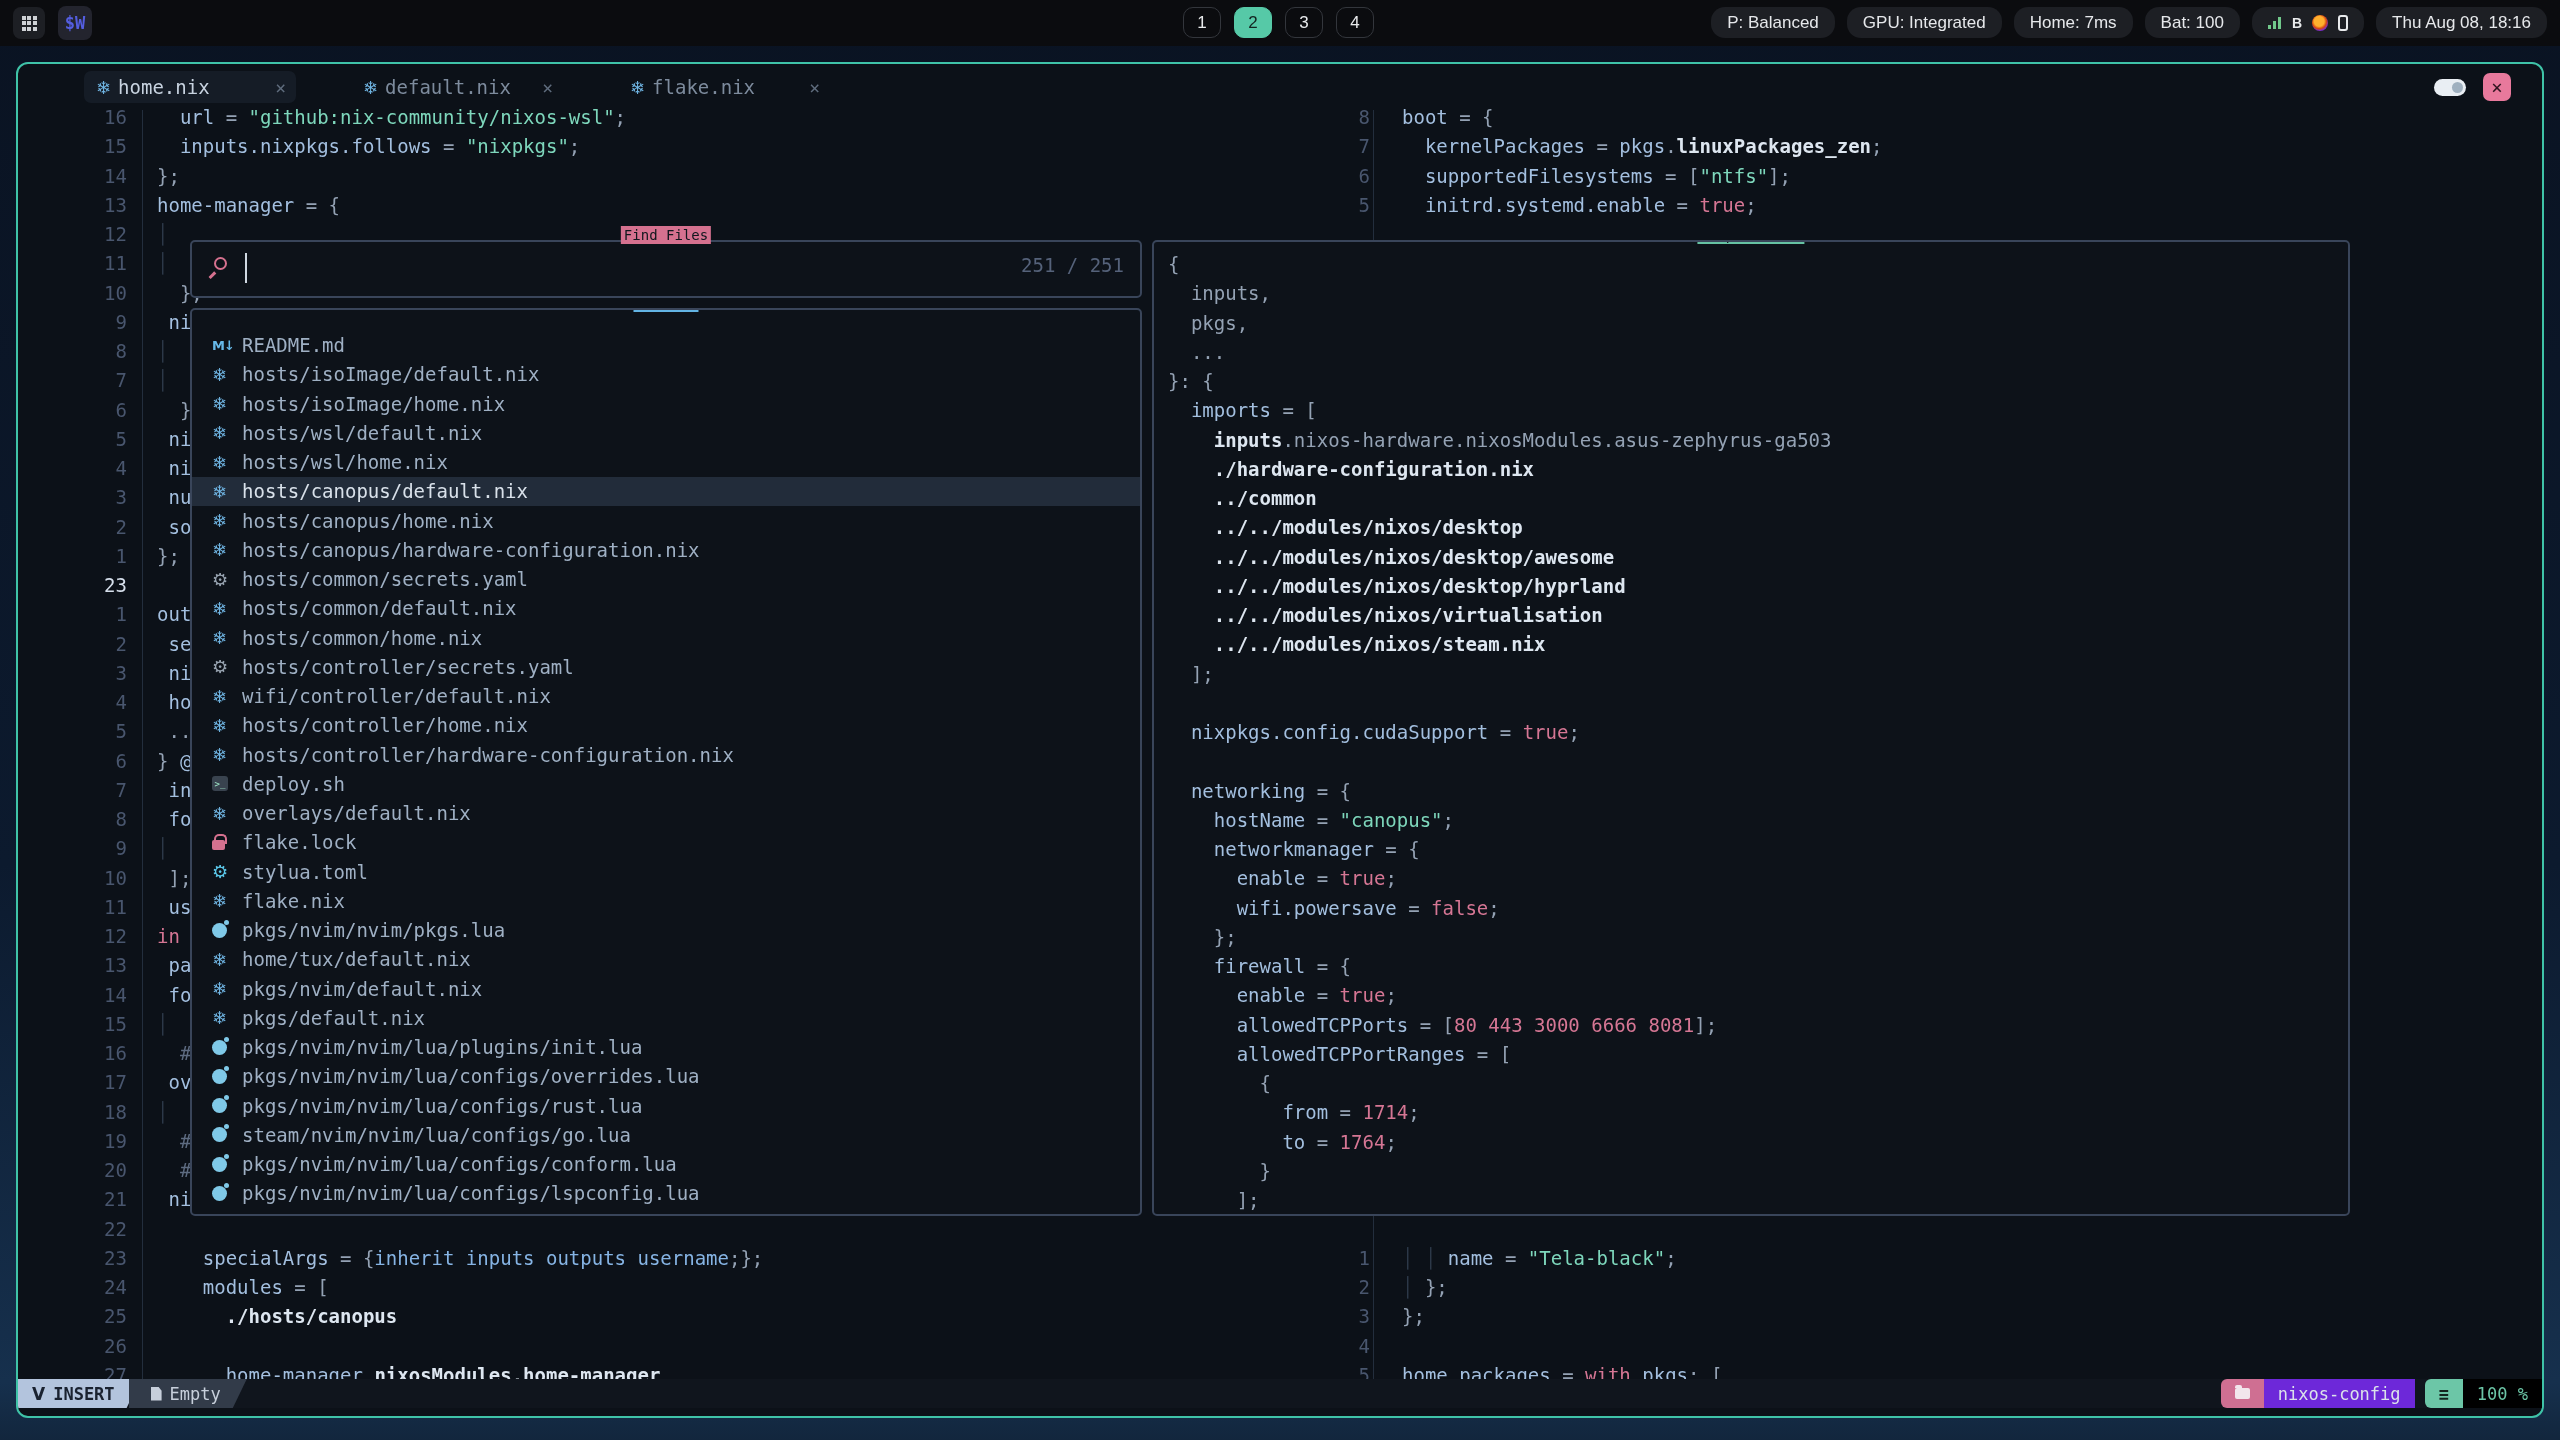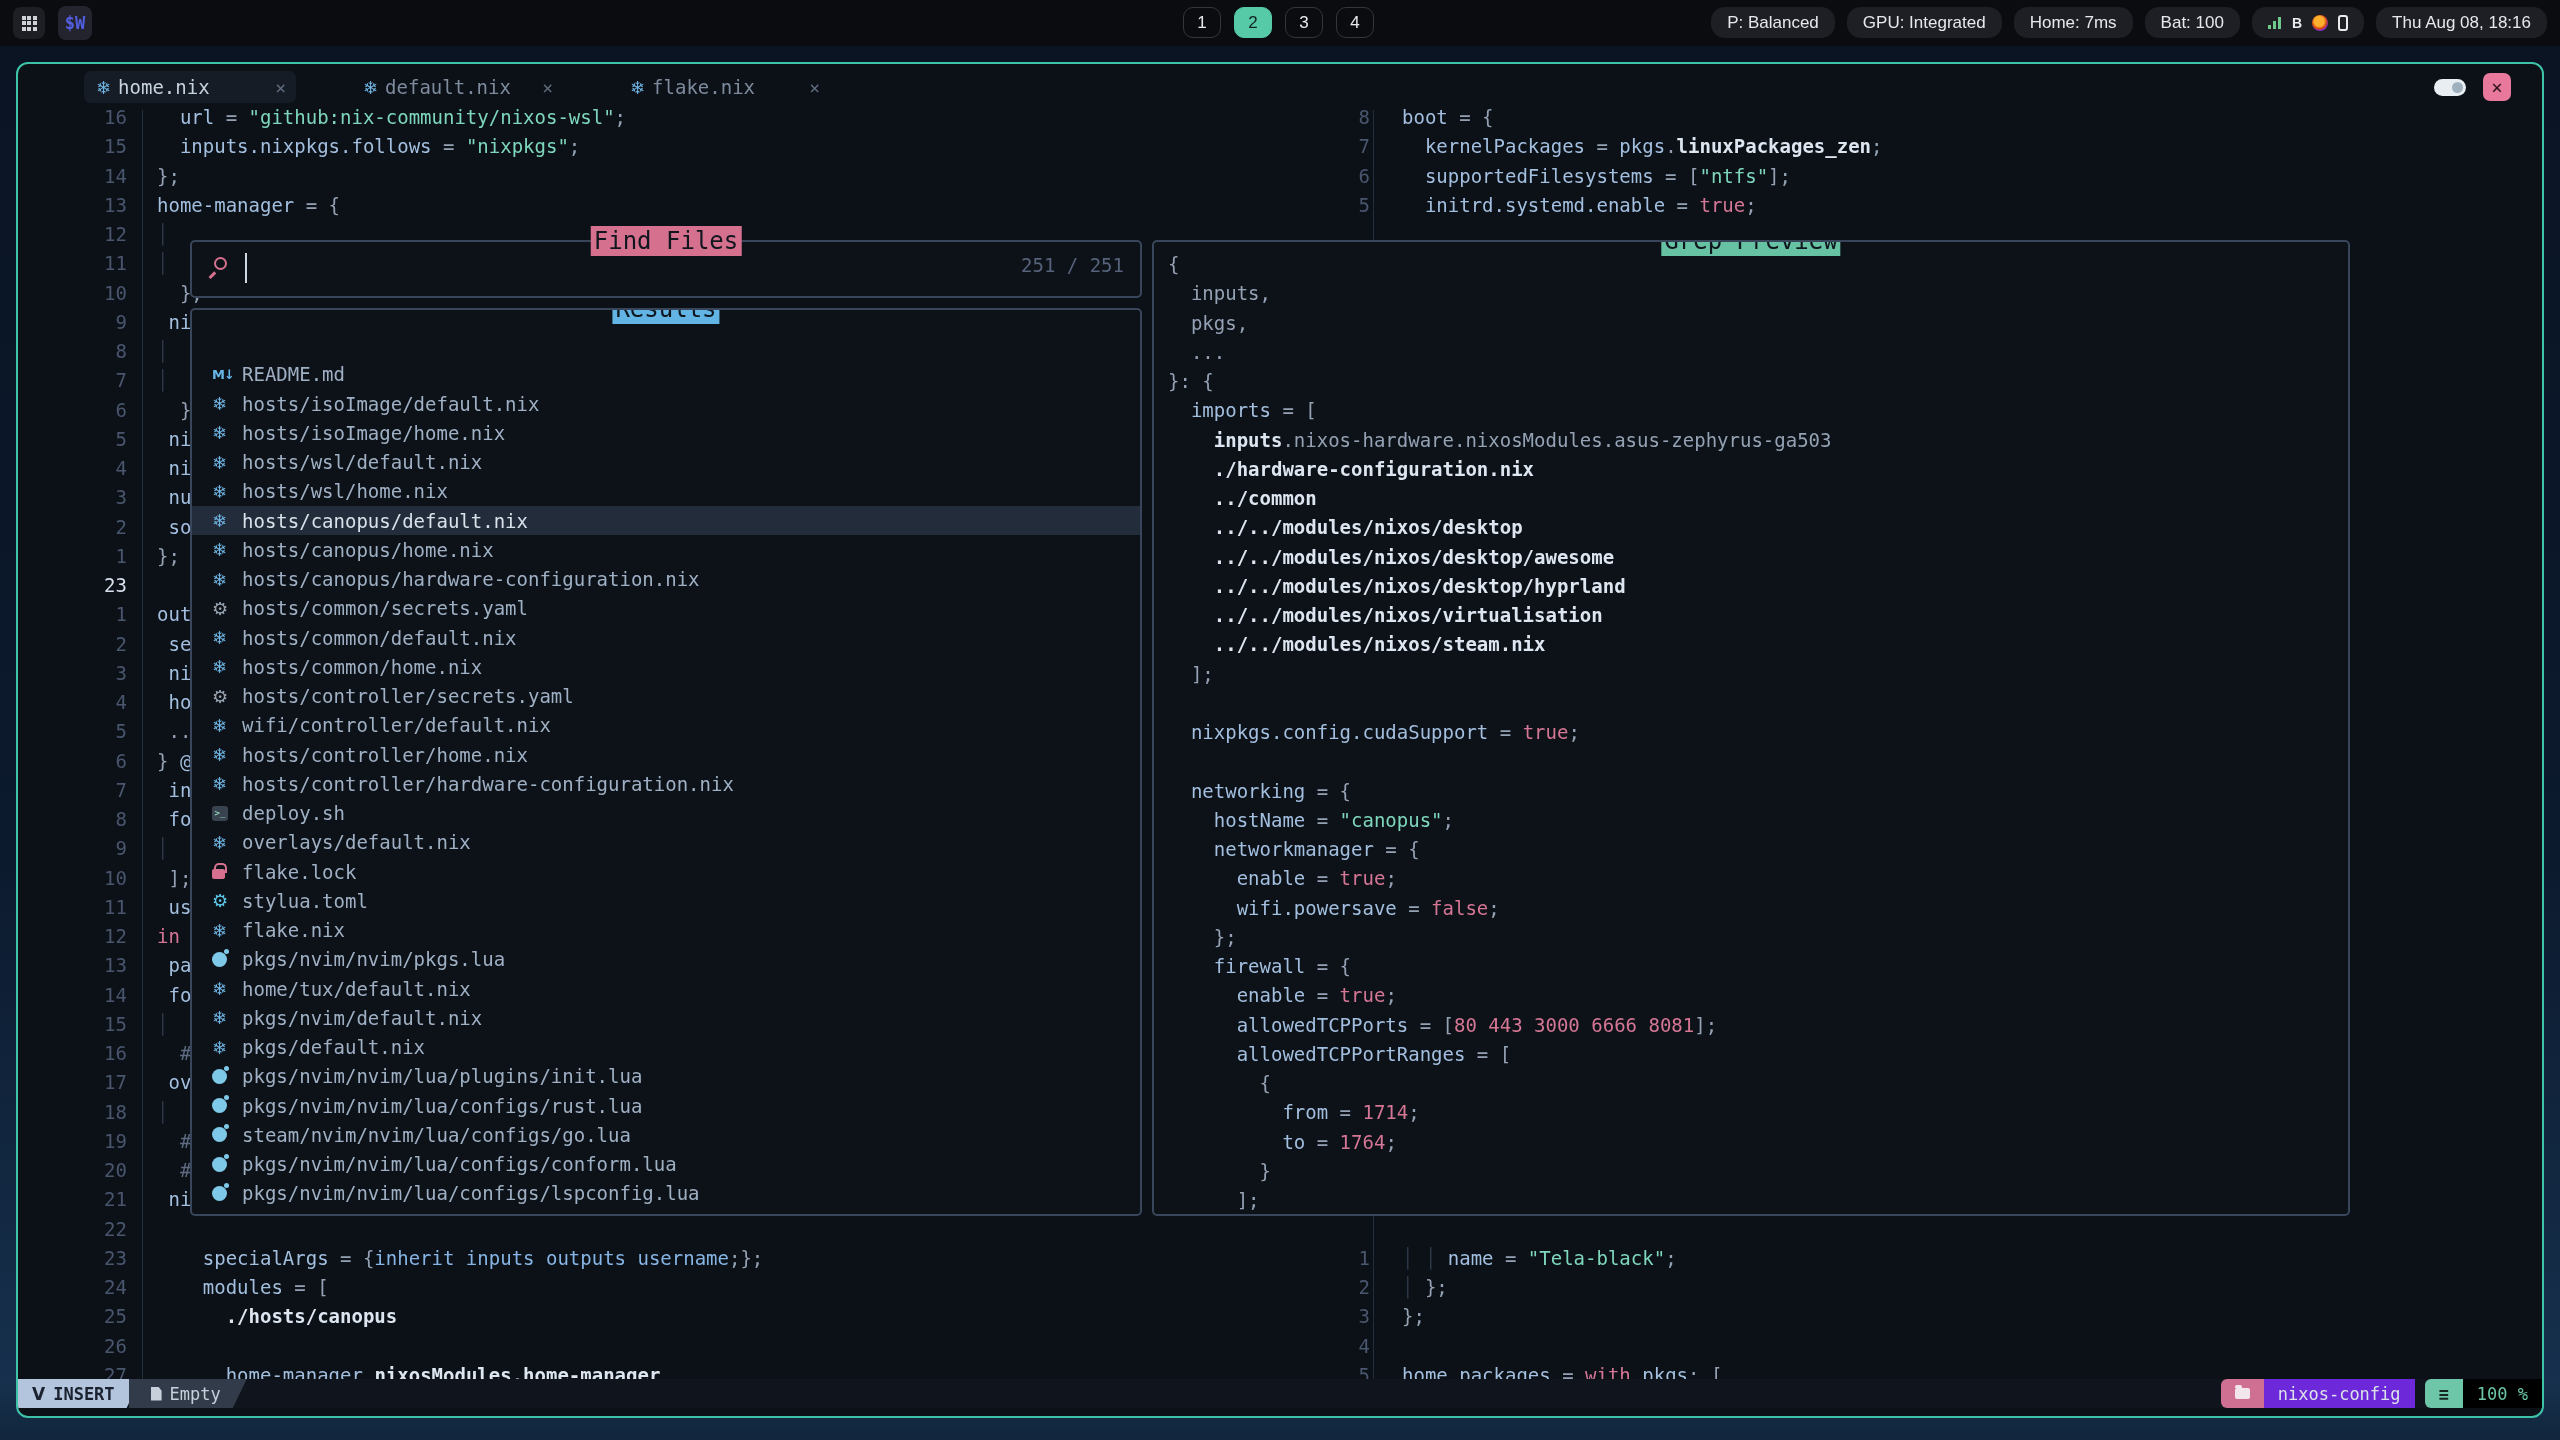--- a/index.html
+++ b/index.html
@@ -53,21 +53,21 @@
   #lpane .ln{width:109px;padding-right:0}
   #lpane .code{padding-left:30px}
   #rpane{left:1336px}
   #rpane .ln{width:0;min-width:0;direction:rtl}
   #rpane .code{padding-left:32px}
   .vsep{position:absolute;top:46px;width:1px;height:1272px;background:#232e3d}
   .tk-p{color:var(--p)} .tk-id{color:var(--id)} .tk-s{color:var(--s)} .tk-k{color:var(--k)}
   .tk-kb{color:var(--kb)} .tk-b{color:var(--b);font-weight:600} .tk-gd{color:var(--gd)} .tk-cm{color:var(--cm)}
   
   .float{position:absolute;background:#0d1219;border:2px solid var(--float-bd);border-radius:5px}
-  .badge{position:absolute;top:-16px;left:50%;transform:translateX(-50%);font-size:24px;padding:1px 3px;color:#10161d;white-space:nowrap}
+  .badge{position:absolute;top:-16px;left:50%;transform:translateX(-50%);font-size:14px;padding:1px 3px;color:#10161d;white-space:nowrap}
   #prompt{left:172px;top:176px;width:952px;height:58px}
   #results{left:172px;top:244px;width:952px;height:908px;overflow:hidden}
   #grep{left:1134px;top:176px;width:1198px;height:976px;overflow:hidden}
   .mag{position:absolute;left:22px;top:15px;width:13px;height:13px;border:2.5px solid var(--bdg-pink);border-radius:50%}
   .mag::after{content:"";position:absolute;left:-5px;top:12px;width:2.5px;height:8px;background:var(--bdg-pink);transform:rotate(45deg)}
   .caret{position:absolute;left:53px;top:11px;width:2px;height:30px;background:#cfd8e2}
   .count{position:absolute;right:16px;top:12px;font-size:19px;color:var(--count)}
   .rlist{position:absolute;left:0;bottom:6px;width:100%;font-size:19px}
   .ritem{height:29.25px;display:flex;align-items:center;padding-left:20px;color:#9fb0c4}
   .ritem.sel{background:var(--sel);color:#d9e1ea}
@@ -309,20 +309,26 @@
         <div class="ritem">
           <span class="ricon">
             <span class="ic-lua"></span>
           </span>
           <span>pkgs/nvim/nvim/lua/plugins/init.lua</span>
         </div>
         <div class="ritem">
           <span class="ricon">
             <span class="ic-lua"></span>
           </span>
+          <span>pkgs/nvim/nvim/lua/configs/overrides.lua</span>
+        </div>
+        <div class="ritem">
+          <span class="ricon">
+            <span class="ic-lua"></span>
+          </span>
           <span>pkgs/nvim/nvim/lua/configs/rust.lua</span>
         </div>
         <div class="ritem">
           <span class="ricon">
             <span class="ic-lua"></span>
           </span>
           <span>steam/nvim/nvim/lua/configs/go.lua</span>
         </div>
         <div class="ritem">
           <span class="ricon">

